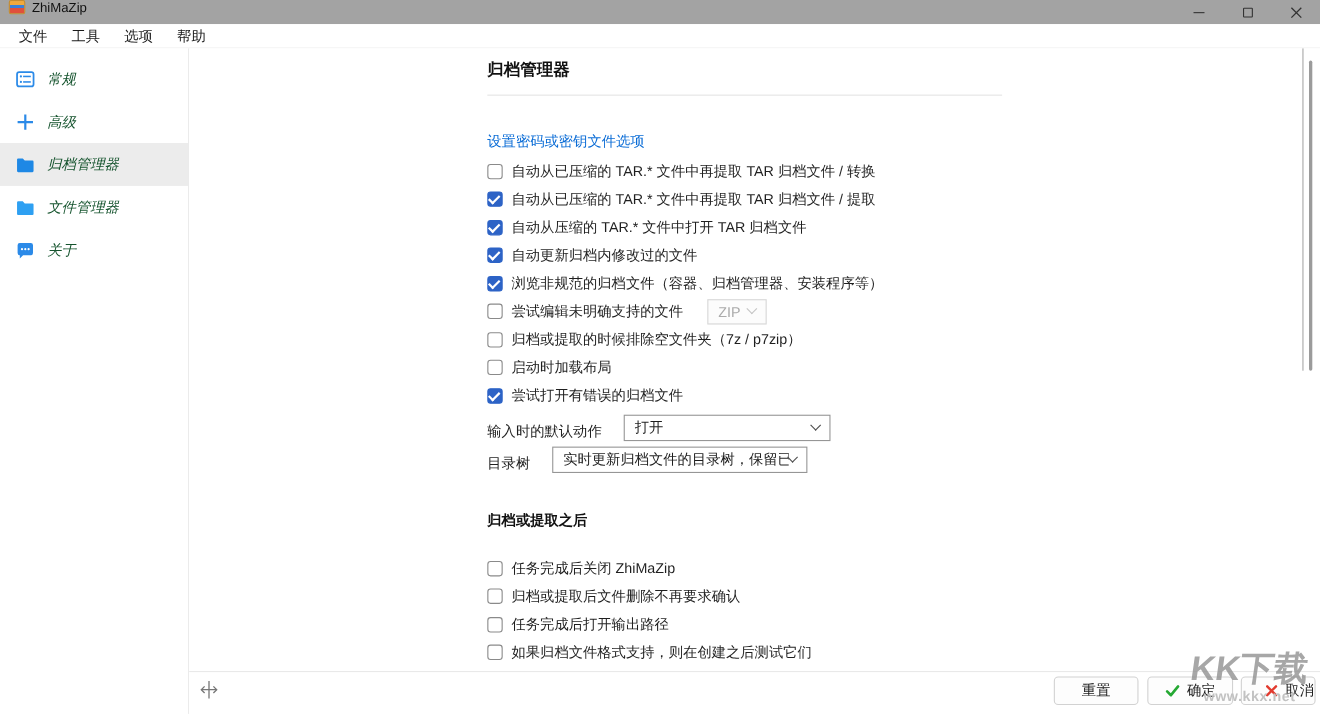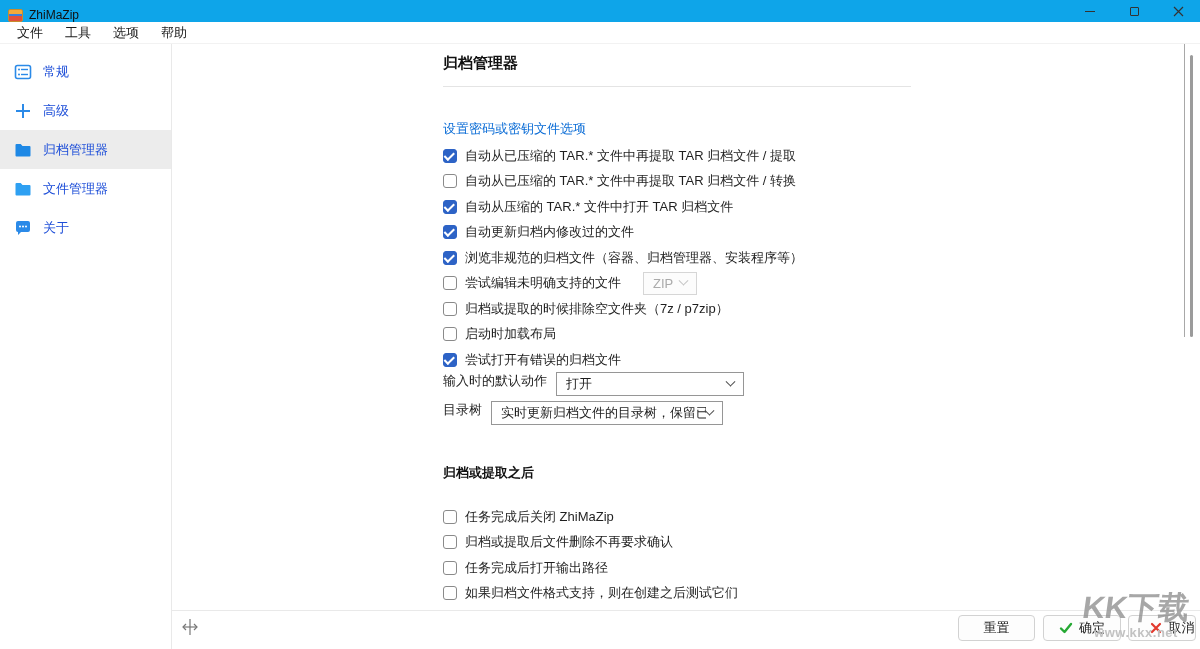--- a/index.html
+++ b/index.html
@@ -3,42 +3,42 @@
 <meta charset="utf-8">
 <style>
   * { margin:0; padding:0; box-sizing:border-box; }
   html,body { width:1200px; height:649px; overflow:hidden; }
   body {
     font-family:"Liberation Sans","DejaVu Sans",sans-serif;
     font-size:13px; color:#1b1b1b; background:#fff; position:relative;
   }
 
   
-  .titlebar { height:22px; background:#0ea5e9; display:flex; align-items:flex-end; padding-left:8px; }
+  .titlebar { height:22px; background:#a3a3a3; display:flex; align-items:flex-start; padding-left:8px; }
   .app-icon { width:15px; height:13px; border-radius:2px; margin-right:6px;
     background:linear-gradient(180deg,#f2a93b 0%,#f2a93b 34%,#3a7fd9 34%,#3a7fd9 58%,#e0503c 58%,#e0503c 100%);
     border:1px solid #c78c2e; }
   .win-title { font-size:12px; color:#111; }
   .win-controls { margin-left:auto; display:flex; height:100%; }
   .win-btn { width:44px; height:22px; display:flex; align-items:center; justify-content:center; color:#333; }
   .glyph-min { width:10px; height:1px; background:#333; display:block; }
   .glyph-max { width:9px; height:9px; border:1px solid #333; border-radius:1px; display:block; }
   .glyph-close { font-size:12px; line-height:1; color:#333; }
 
   
   .menubar { height:22px; display:flex; align-items:center; padding-left:6px; background:#fff; border-bottom:1px solid #f2f2f2; }
   .menu-item { padding:0 11px; font-size:13px; color:#1a1a1a; height:100%; display:flex; align-items:center; }
 
   
   .main { display:flex; height:605px; position:relative; }
   .sidebar { width:172px; flex:0 0 172px; border-right:1px solid #e9e9e9; padding-top:8px; background:#fff; }
   .side-item { height:39px; display:flex; align-items:center; padding-left:14px; gap:11px; cursor:default; }
   .side-item.selected { background:#ececec; }
   .side-icon { width:18px; height:18px; flex:0 0 18px; display:flex; align-items:center; justify-content:center; }
-  .side-label { font-size:13px; color:#1d4ed8; }
+  .side-label { font-size:13px; color:#14532d;font-style:italic; }
 
   .content { flex:1; position:relative; background:#fff; }
   .panel-title { position:absolute; left:271px; top:10px; font-size:15px; font-weight:bold; color:#111; }
   .title-divider { position:absolute; left:271px; top:42px; width:468px; height:1px; background:#e4e4e4; }
   .pwd-link { position:absolute; left:271px; top:76px; color:#0a6cd6; font-size:13px; text-decoration:none; cursor:pointer; }
 
   .opt-list-a { position:absolute; left:271px; top:99px; width:520px; }
   .opt-list-b { position:absolute; left:271px; top:460px; width:520px; }
   .opt-row { height:25.5px; display:flex; align-items:center; gap:8px; }
   .opt-label { font-size:13px; color:#1f1f1f; white-space:nowrap; }
@@ -53,21 +53,21 @@
     display:inline-flex; align-items:center; justify-content:space-between; padding:0 9px; cursor:pointer; }
   .select-value { font-size:13px; color:#1d1d1d; white-space:nowrap; overflow:hidden; }
   .chev { width:7px; height:7px; border-right:1.4px solid #4b4b4b; border-bottom:1.4px solid #4b4b4b;
     transform:rotate(45deg) translate(-2px,-2px); flex:0 0 7px; }
   .select.disabled { border-color:#d6d6d6; background:#fcfcfc; }
   .select.disabled .select-value { color:#ababab; }
   .select.disabled .chev { border-color:#c4c4c4; }
   .opt-row .select { margin-left:14px; height:23px; }
 
   .dd-rows { position:absolute; left:271px; top:328px; }
-  .dd-row { height:29px; display:flex; align-items:flex-start; gap:9px; }
+  .dd-row { height:29px; display:flex; align-items:flex-end; gap:20px; }
   .dd-label { font-size:13px; color:#1f1f1f; white-space:nowrap; }
 
   .section2-title { position:absolute; left:271px; top:420px; font-size:13px; font-weight:bold; color:#111; }
 
   
   .scroll-border { position:absolute; left:1184px; top:44px; width:1px; height:293px; background:#a8a8a8; }
   .scroll-thumb { position:absolute; left:1190px; top:55px; width:3px; height:282px; background:#9b9b9b; border-radius:2px; cursor:pointer; }
 
   
   .footer-divider { position:absolute; left:172px; top:610px; width:1028px; height:1px; background:#e9e9e9; }
@@ -165,26 +165,26 @@
     </div>
   </div>
 
   <div class="content">
     <div class="panel-title">归档管理器</div>
     <div class="title-divider"></div>
     <a class="pwd-link">设置密码或密钥文件选项</a>
 
     <div class="opt-list-a" id="list-a">
         <div class="opt-row">
+          <span class="checkbox"></span>
+          <span class="opt-label">自动从已压缩的 TAR.* 文件中再提取 TAR 归档文件 / 转换</span>
+        </div>
+        <div class="opt-row">
           <span class="checkbox checked"></span>
           <span class="opt-label">自动从已压缩的 TAR.* 文件中再提取 TAR 归档文件 / 提取</span>
-        </div>
-        <div class="opt-row">
-          <span class="checkbox"></span>
-          <span class="opt-label">自动从已压缩的 TAR.* 文件中再提取 TAR 归档文件 / 转换</span>
         </div>
         <div class="opt-row">
           <span class="checkbox checked"></span>
           <span class="opt-label">自动从压缩的 TAR.* 文件中打开 TAR 归档文件</span>
         </div>
         <div class="opt-row">
           <span class="checkbox checked"></span>
           <span class="opt-label">自动更新归档内修改过的文件</span>
         </div>
         <div class="opt-row">

